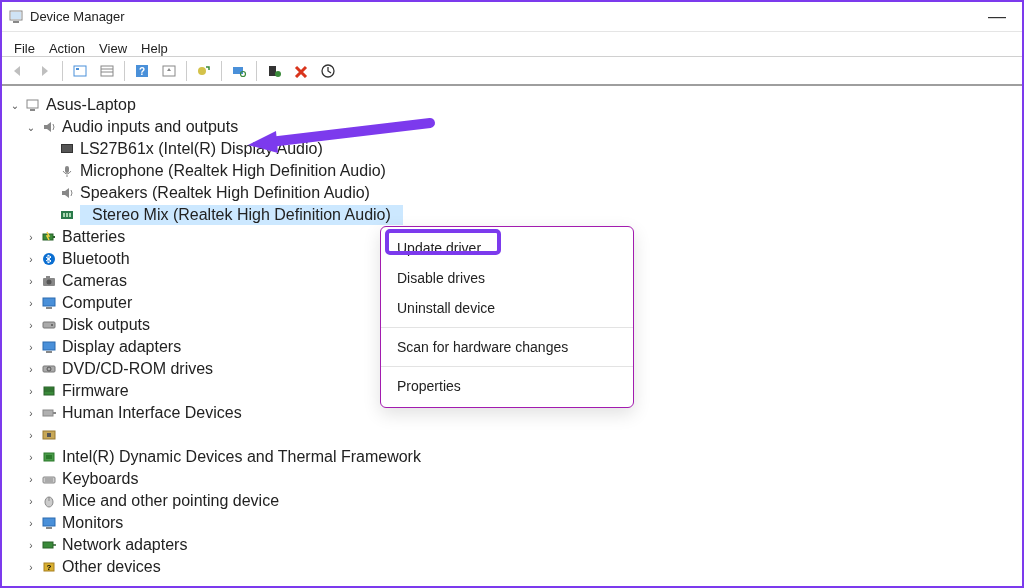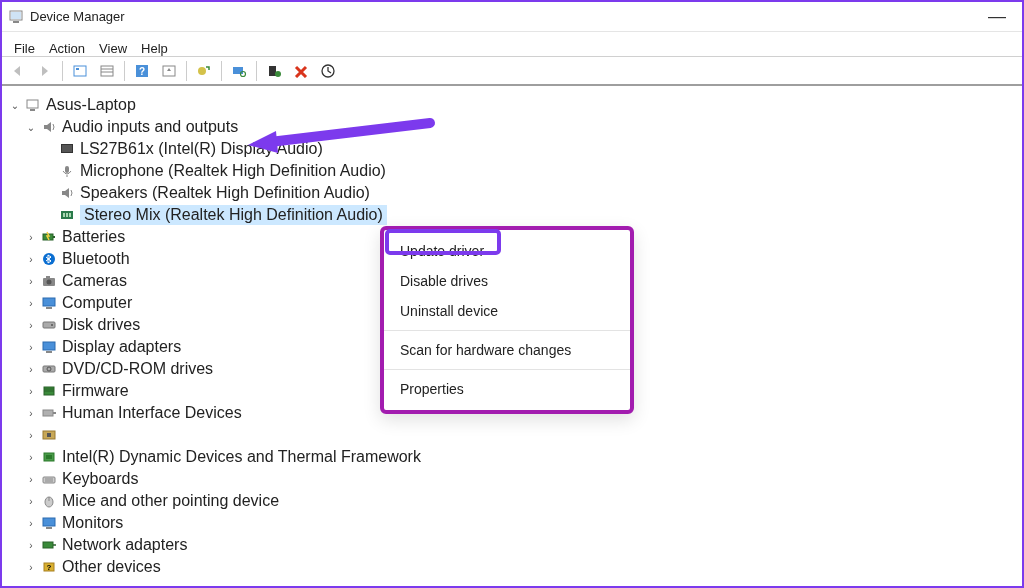--- a/index.html
+++ b/index.html
@@ -71,29 +71,29 @@
   width: 18px; height: 16px;
   display: inline-flex; align-items: center; justify-content: center;
   margin-right: 4px;
 }
 .tree .lbl { font-size: 16px; color: #222; }
 .tree .l0 { padding-left: 2px; }
 .tree .l1 { padding-left: 18px; }
 .tree .l2 { padding-left: 52px; }
 .tree .sel .lbl {
   background: #cce8ff;
-  padding: 1px 4px;
+  padding: 1px 12px;
 }
 .context-menu {
   position: absolute;
   left: 378px;
   top: 224px;
   width: 254px;
   background: #fff;
-  border: 4px solid #a21caf;
+  border: 1px solid #a21caf;
   border-radius: 6px;
   box-shadow: 0 6px 18px rgba(0,0,0,0.12);
   padding: 6px 0;
 }
 .context-menu .mi {
   padding: 7px 16px;
   font-size: 14px;
   color: #222;
 }
 .context-menu .divider {
@@ -315,21 +315,21 @@
     <span class="lbl">Computer</span>
   </div>
   <div class="row l1">
     <span class="exp">›</span>
     <span class="ico">
         <svg width="16" height="14">
           <rect x="2" y="4" width="12" height="6" rx="1" fill="#aaa" stroke="#777"></rect>
           <circle cx="11" cy="7" r="1" fill="#555"></circle>
         </svg>
       </span>
-    <span class="lbl">Disk drives</span>
+    <span class="lbl">Disk outputs</span>
   </div>
   <div class="row l1">
     <span class="exp">›</span>
     <span class="ico">
         <svg width="16" height="14">
           <rect x="2" y="2" width="12" height="8" fill="#4a90d9" stroke="#2a6ab0"></rect>
           <rect x="5" y="11" width="6" height="2" fill="#888"></rect>
         </svg>
       </span>
     <span class="lbl">Display adapters</span>

